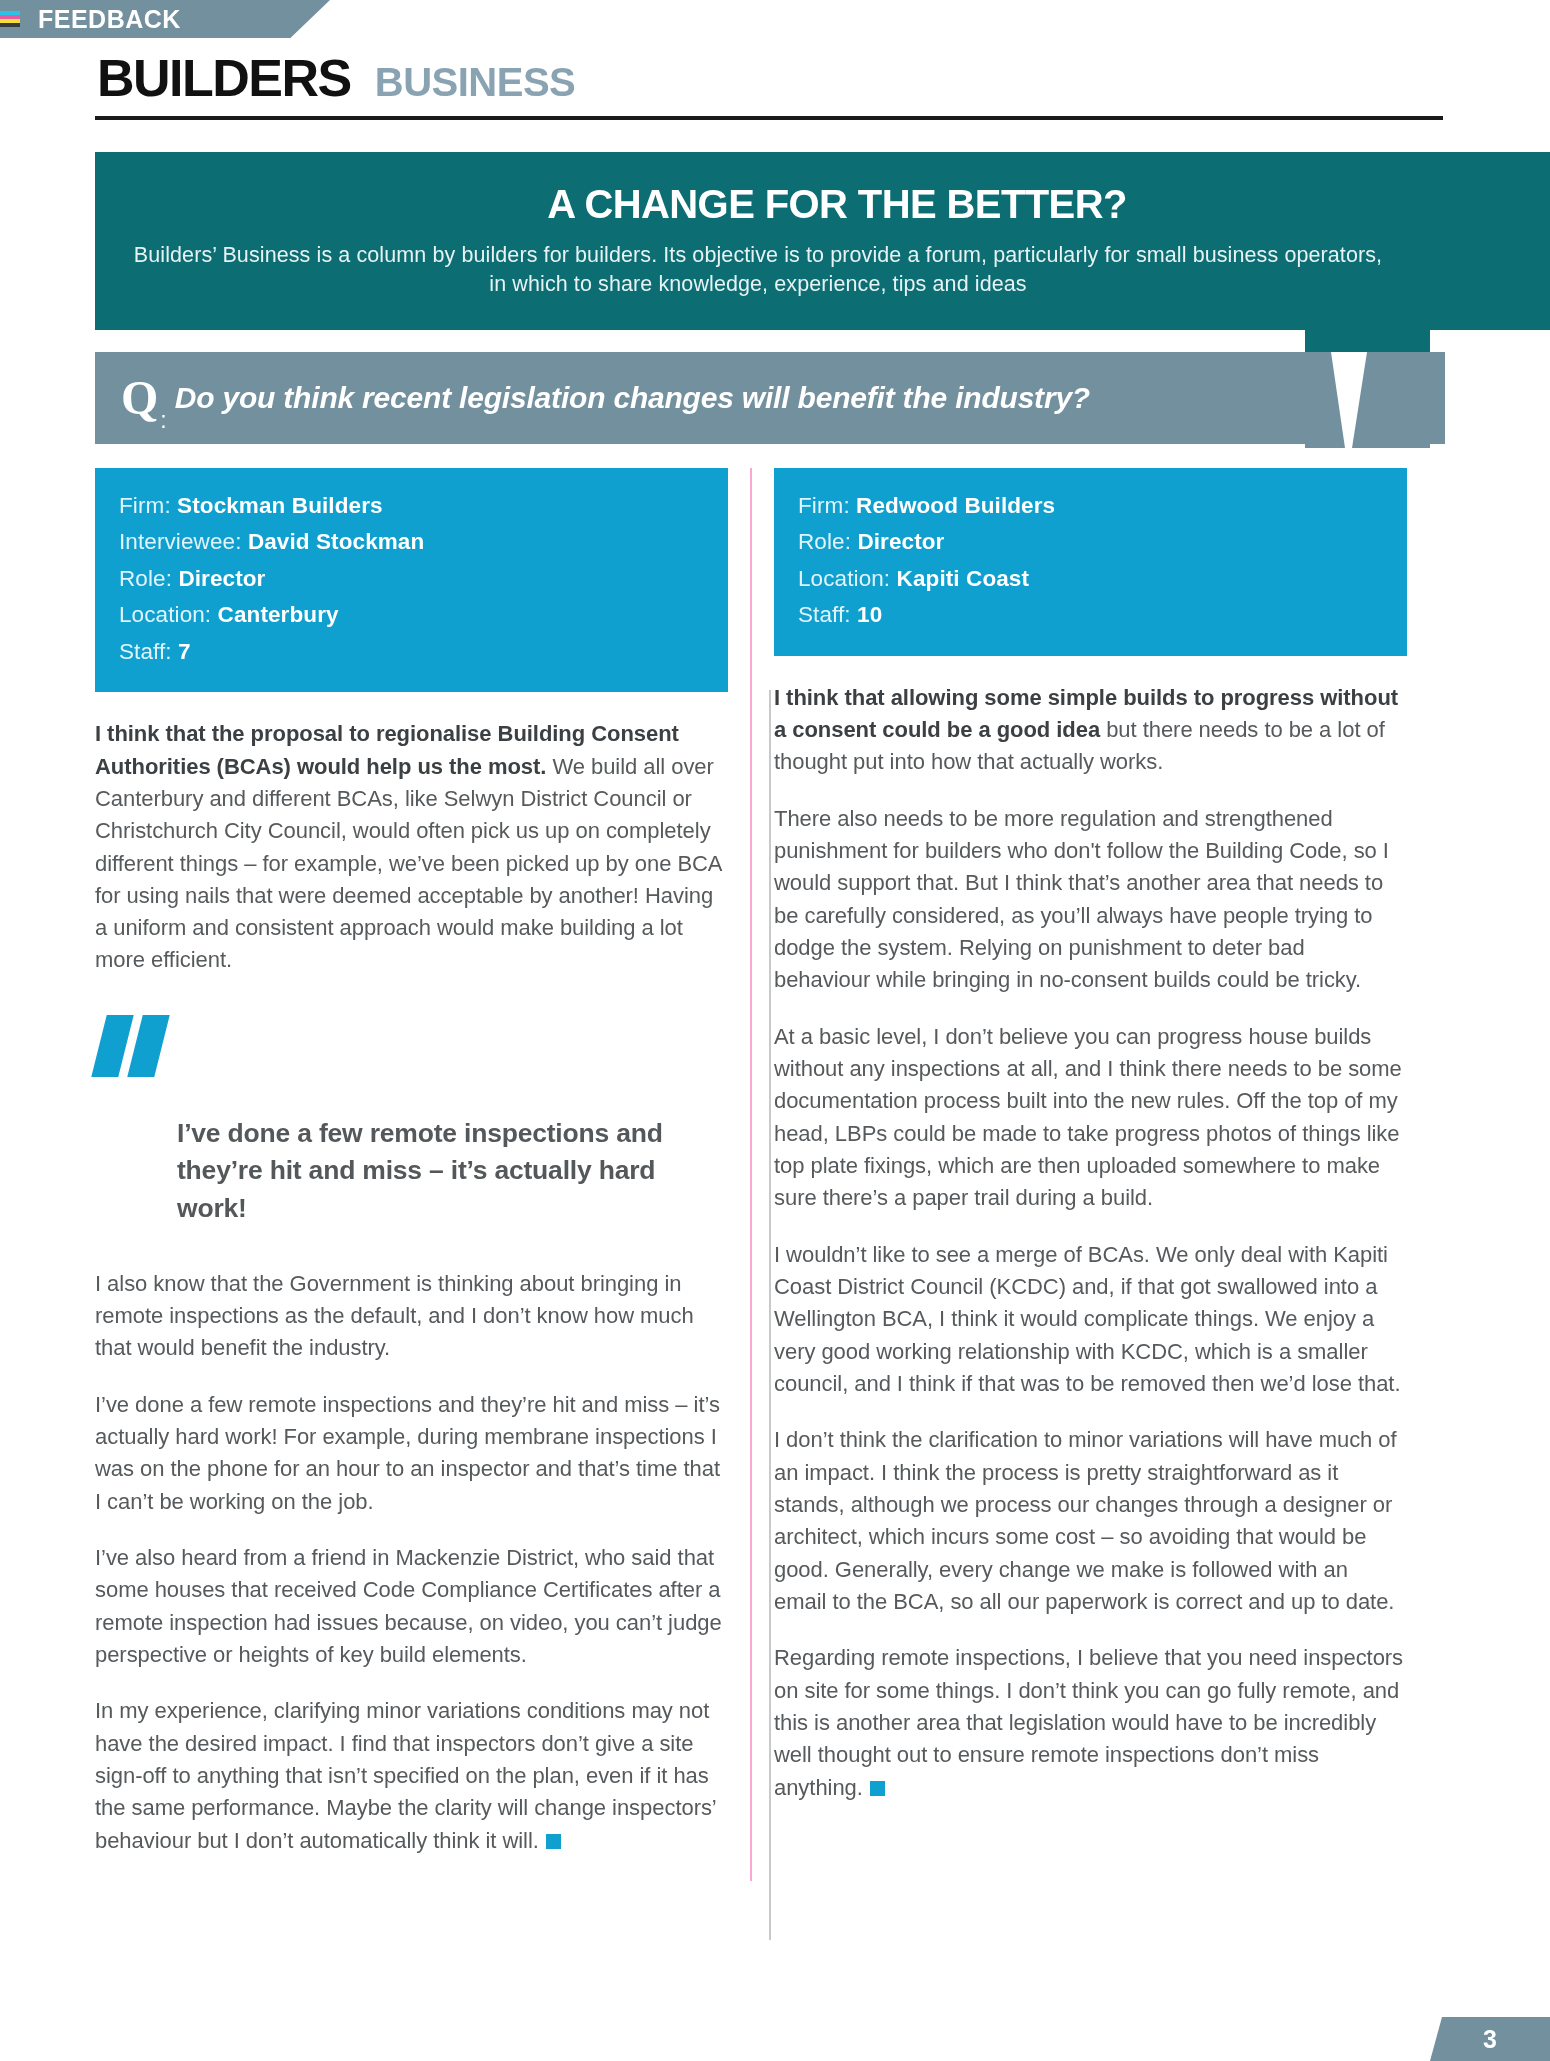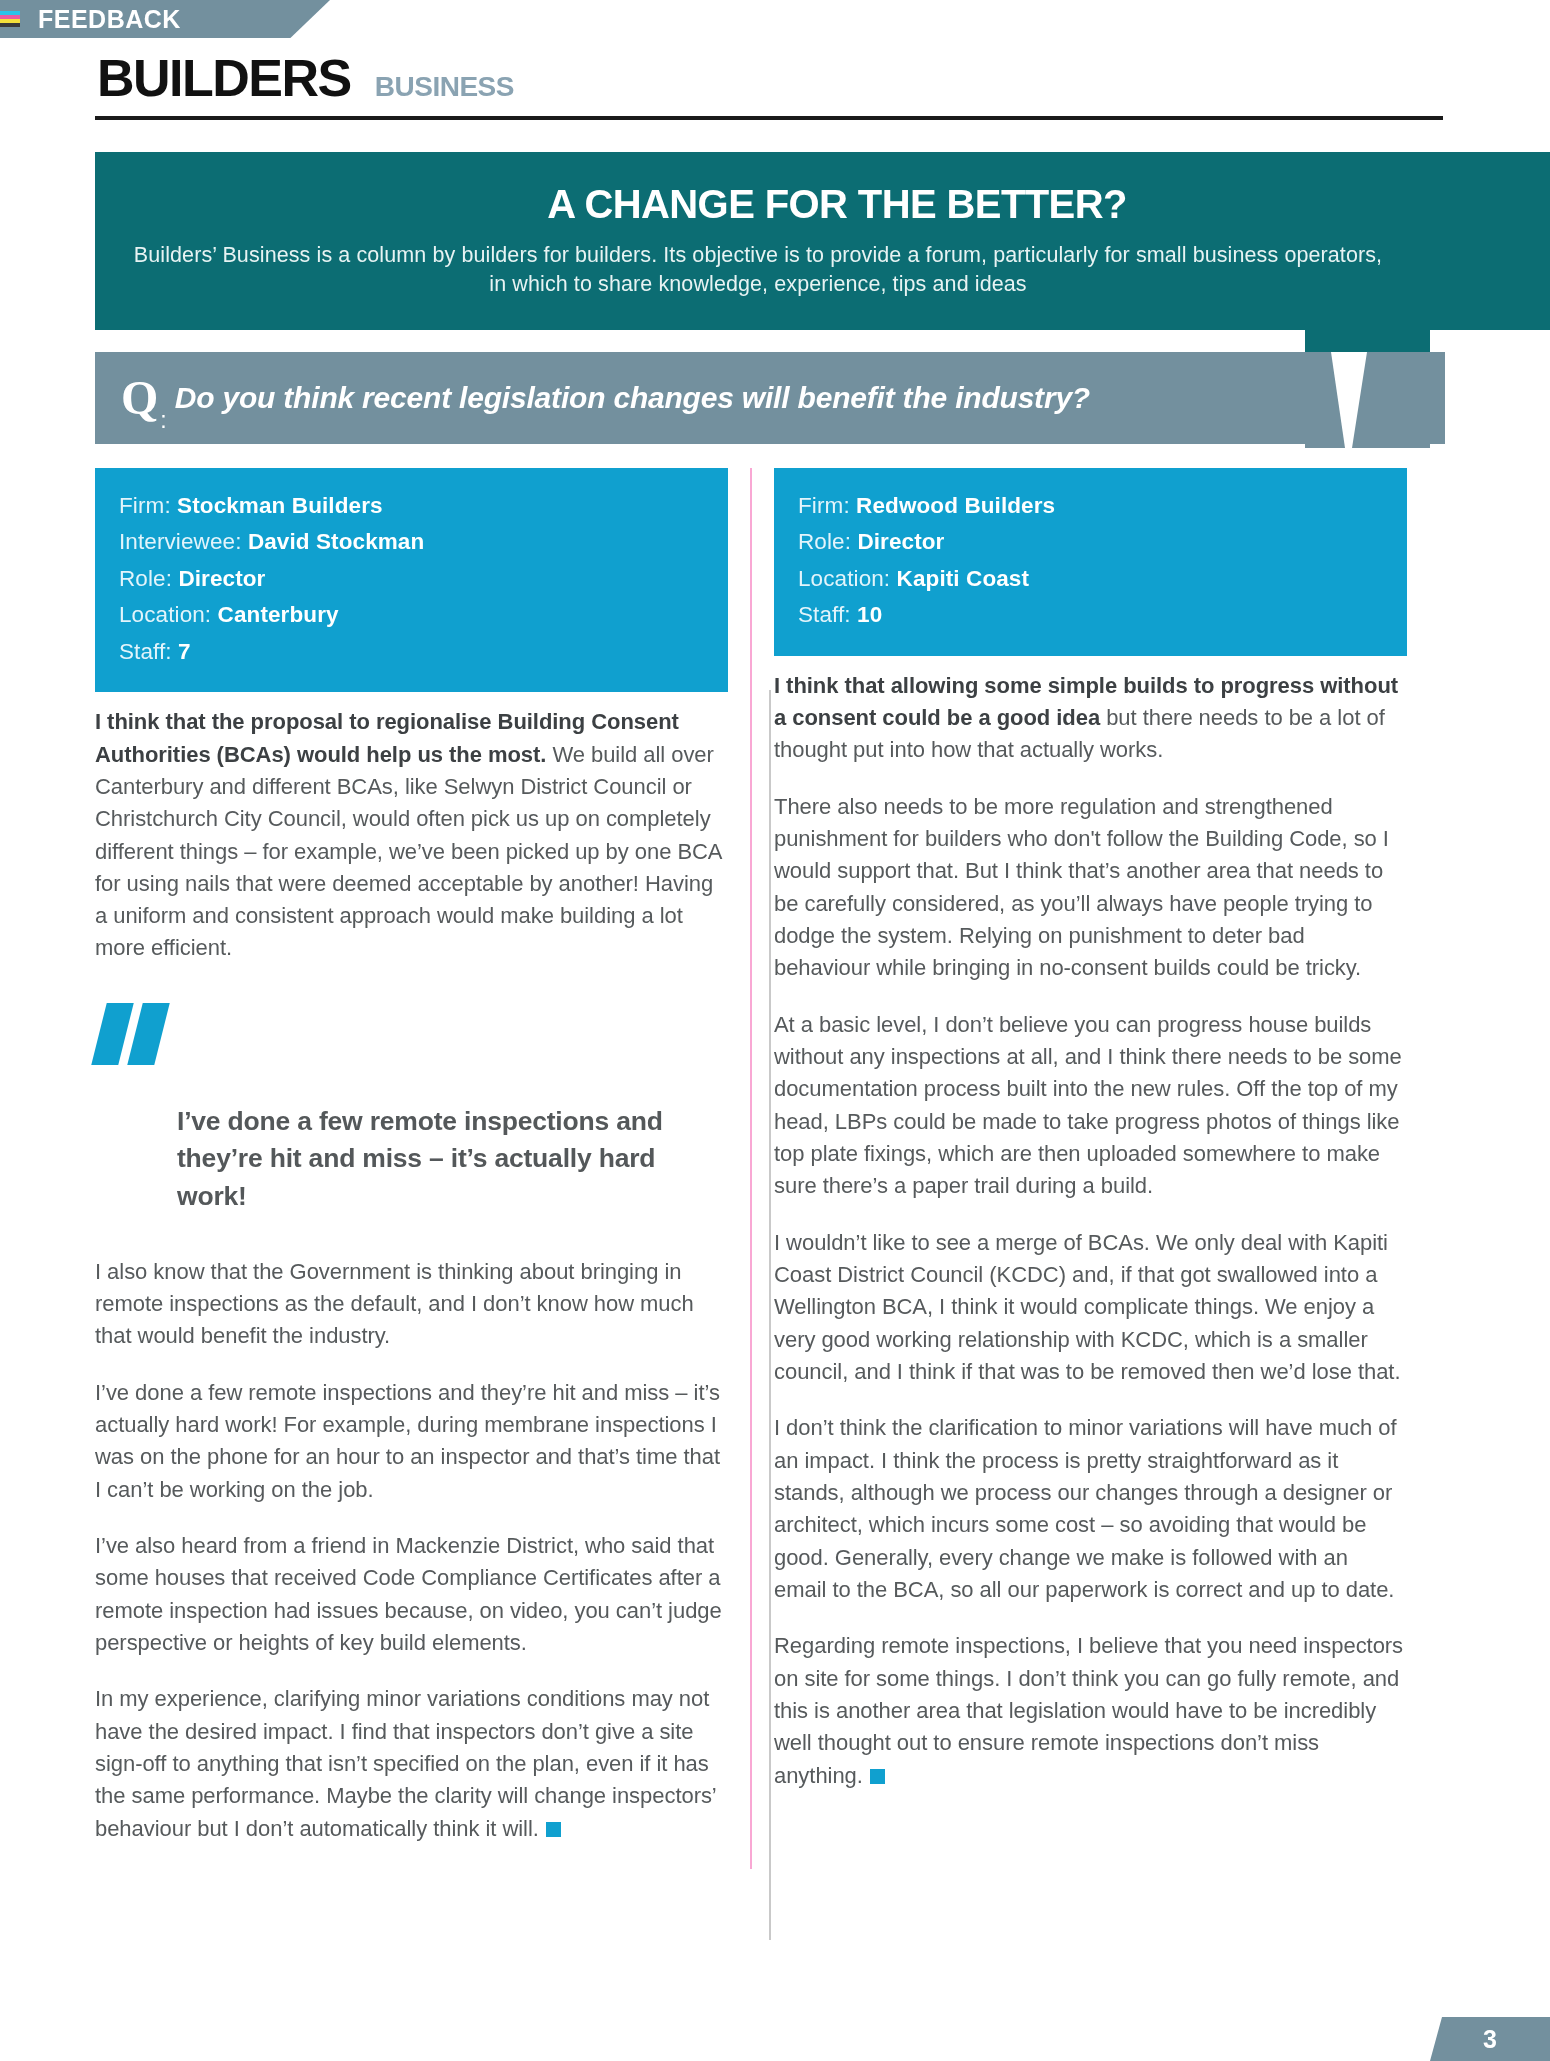--- a/index.html
+++ b/index.html
@@ -65,21 +65,21 @@
     gap: 24px;
     padding-left: 2px;
   }
   .mh-main {
     font-size: 52px;
     font-weight: bold;
     color: #111111;
     letter-spacing: -1.5px;
   }
   .mh-sub {
-    font-size: 28px;
+    font-size: 40px;
     font-weight: bold;
     color: #8aa3b2;
     letter-spacing: -0.5px;
   }
   .mh-rule {
     margin-top: 8px;
     height: 4px;
     background: #1a1a1a;
     width: 1348px;
   }
@@ -176,21 +176,21 @@
     width: 2px;
     height: 1250px;
     background: #c9c9c9;
   }
 
   
   .profile-box {
     background: #10a0cf;
     padding: 20px 24px 22px 24px;
     width: 633px;
-    margin-bottom: 14px;
+    margin-bottom: 26px;
   }
   .profile-line {
     color: #e2f4fb;
     font-size: 22.5px;
     line-height: 1.62;
     letter-spacing: 0.1px;
   }
   .profile-line b { color: #ffffff; font-weight: bold; }
 
   

